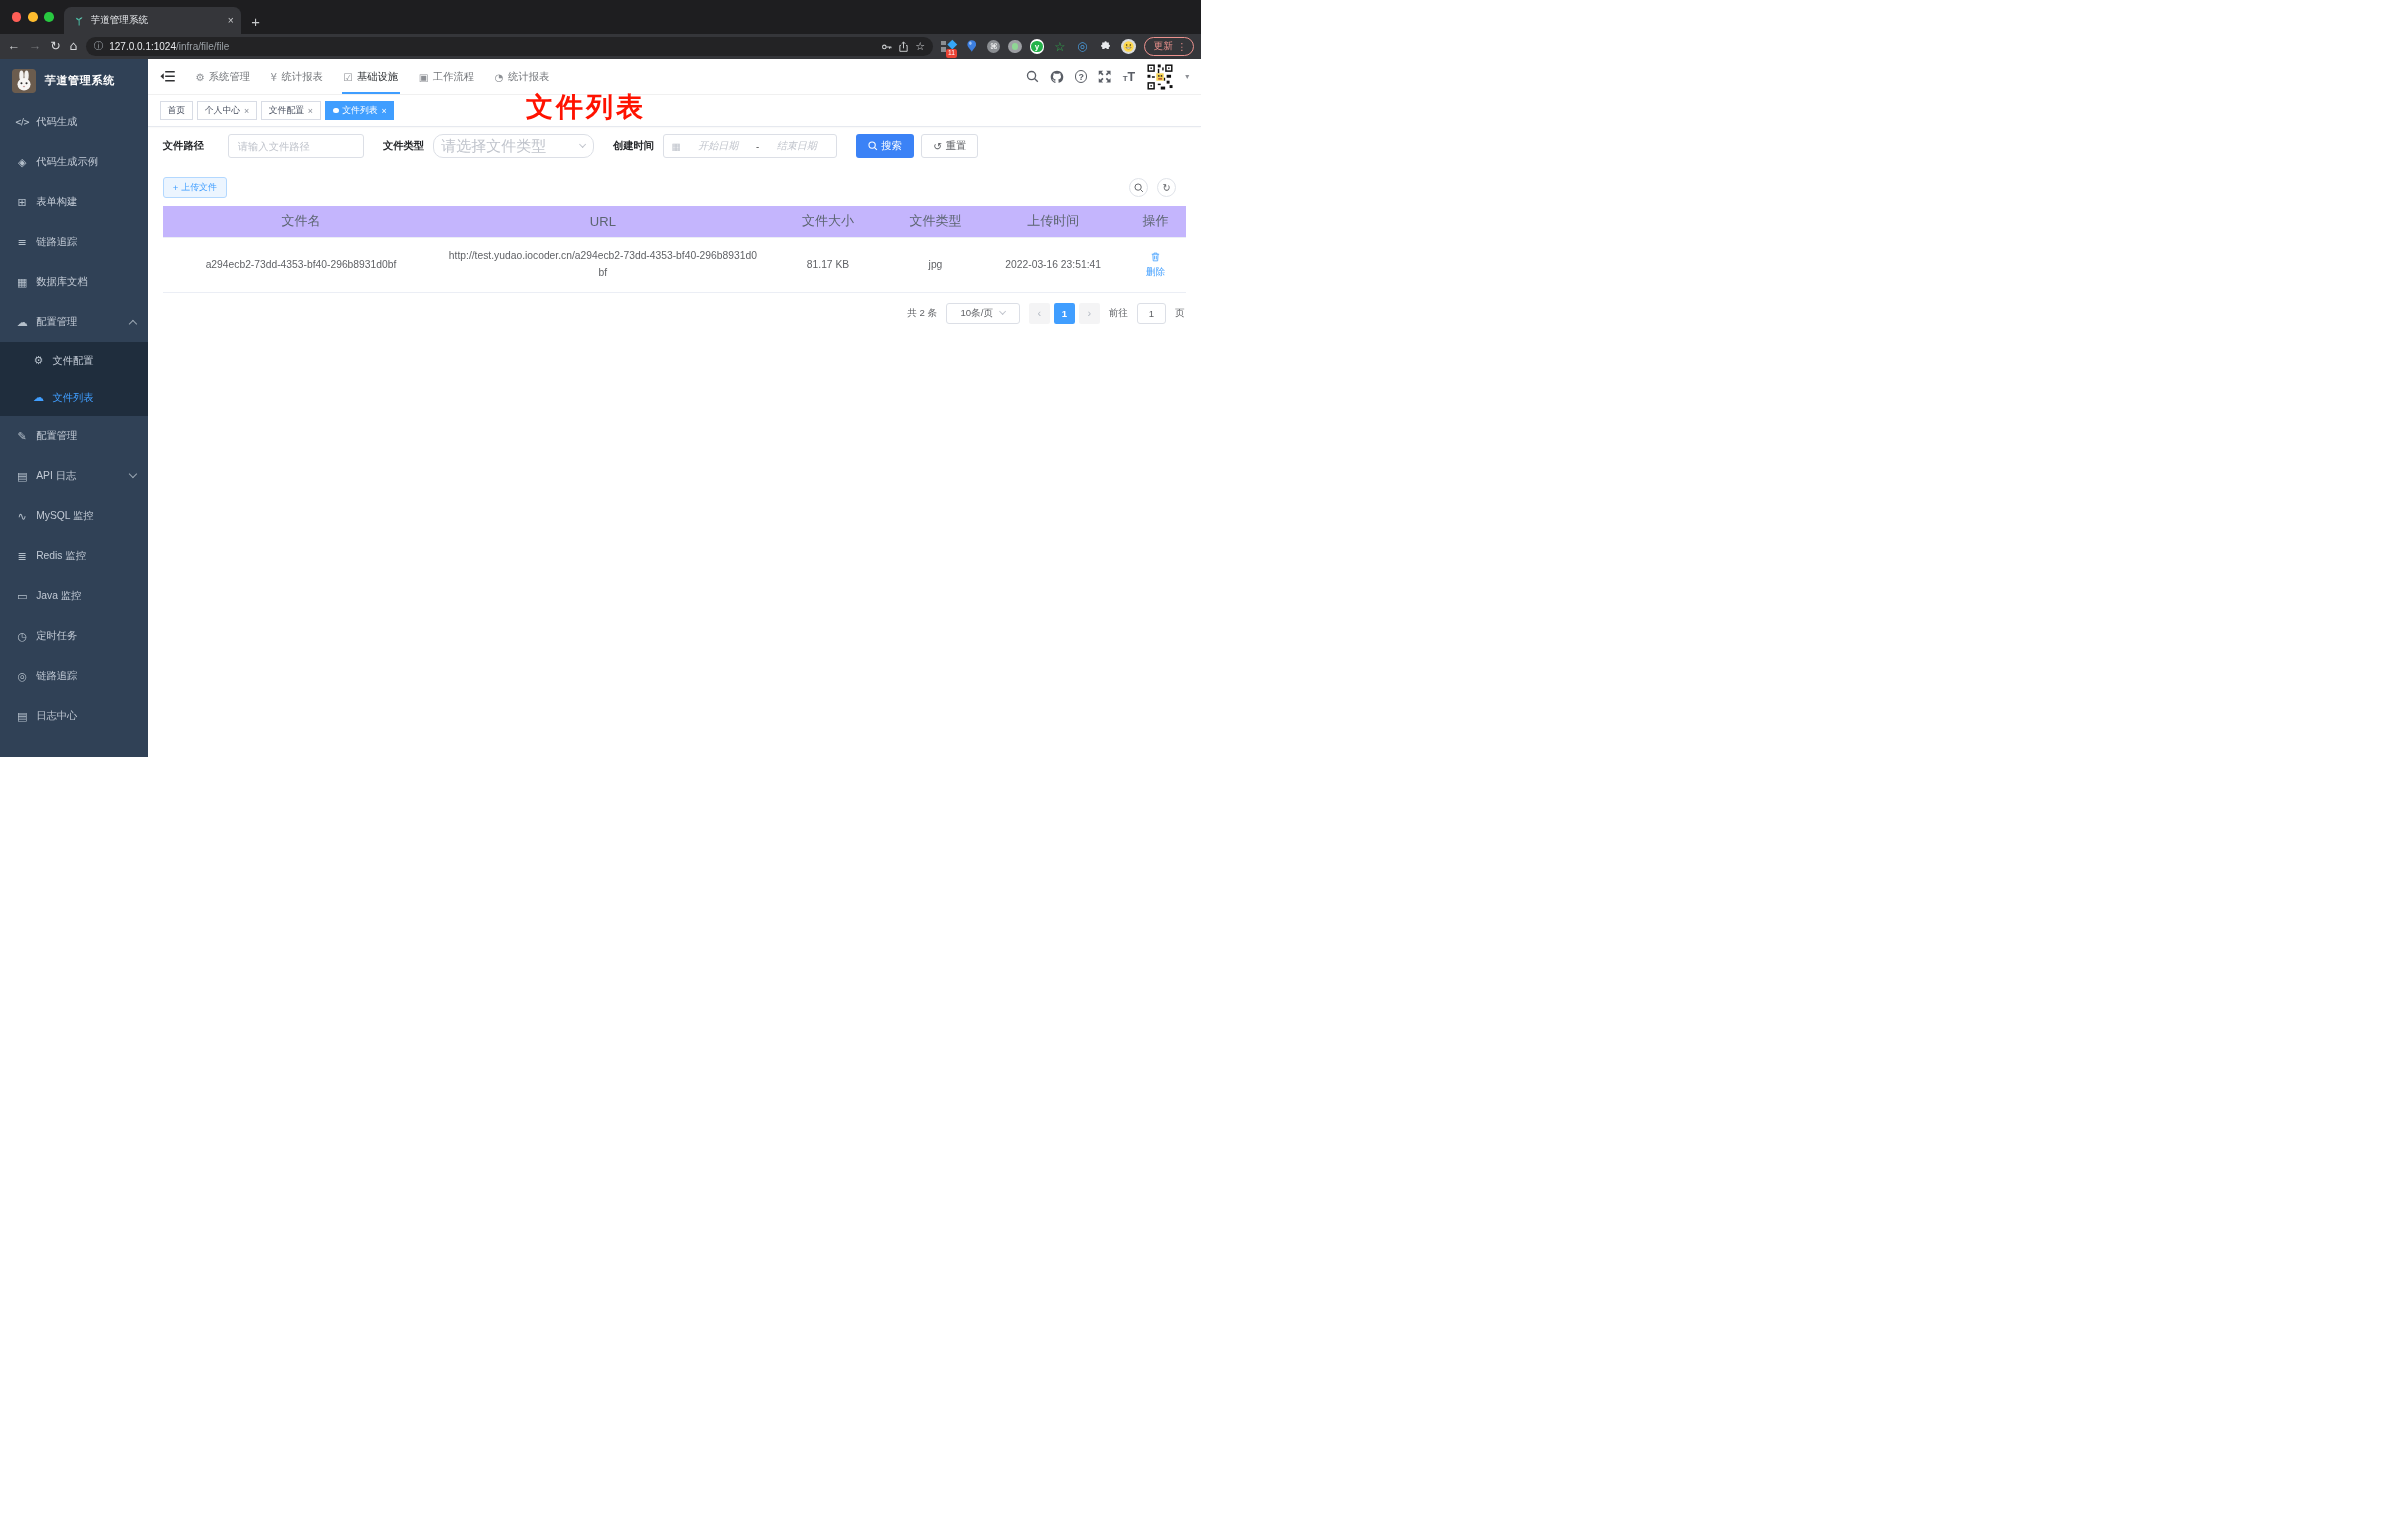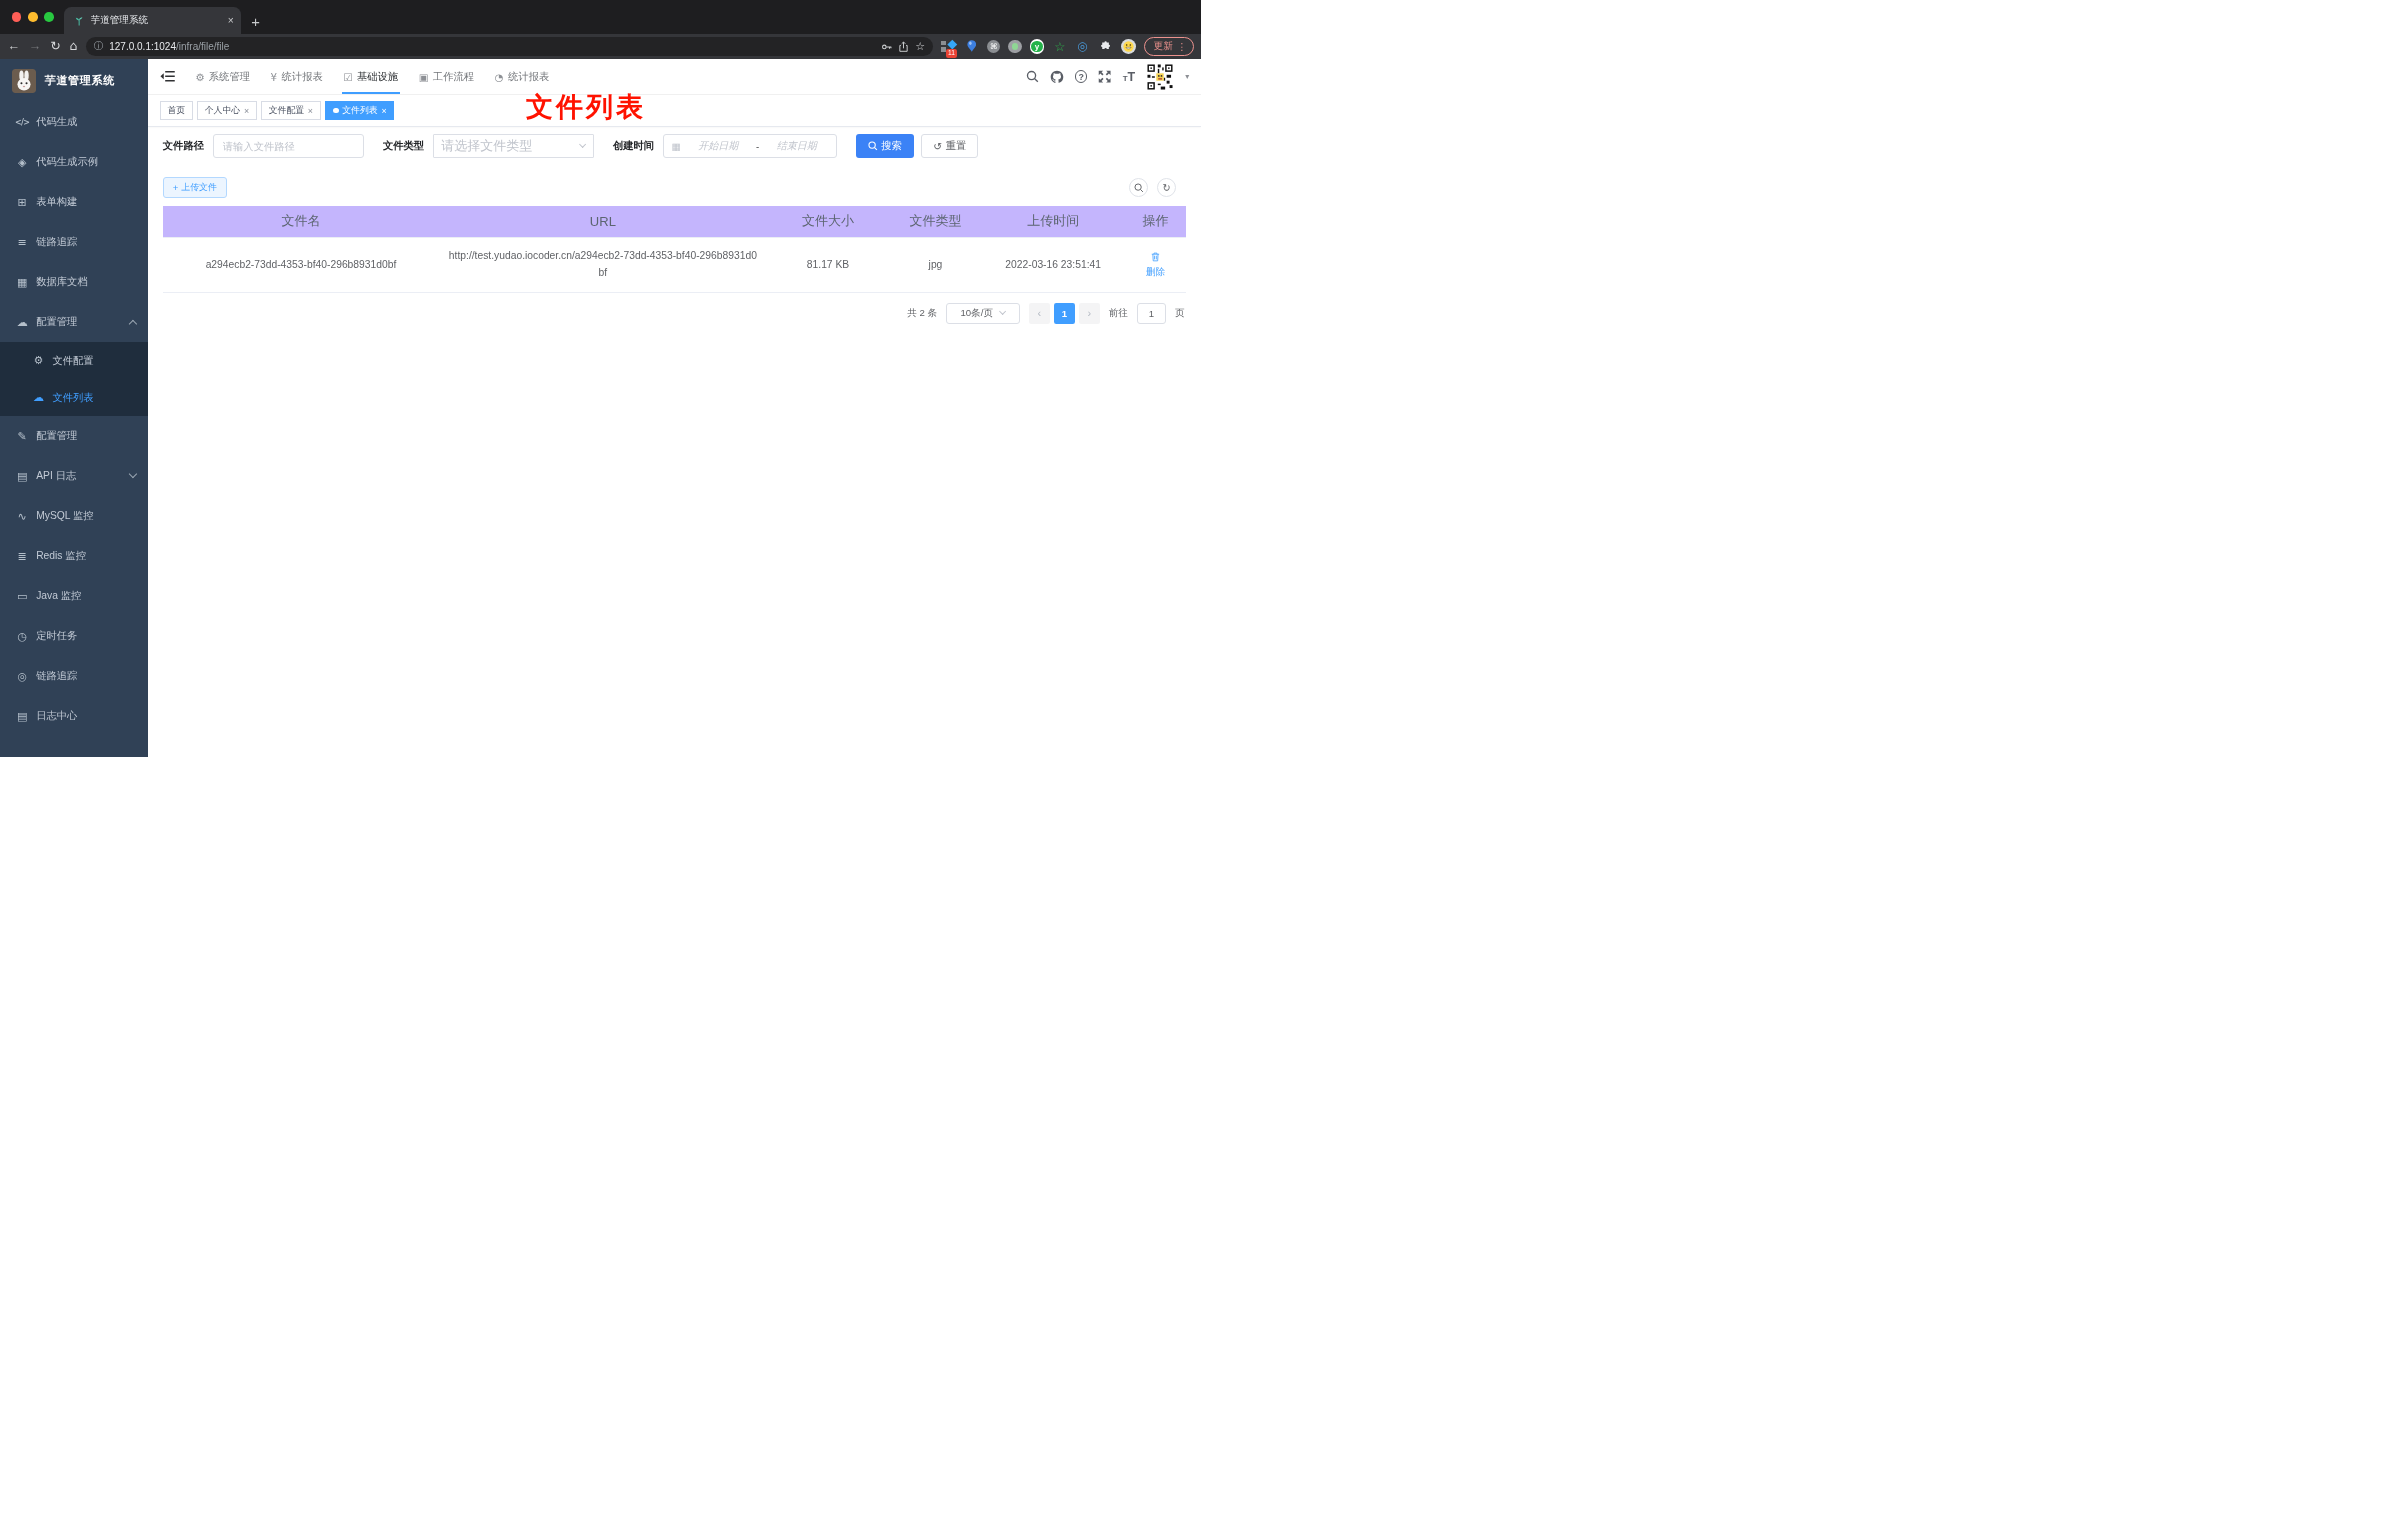--- a/index.html
+++ b/index.html
@@ -76,22 +76,22 @@
   .tag-dot { width:5.9px; height:5.9px; border-radius:50%; background:#fff; }
 
   .annotation { position:absolute; left:378px; top:35px; font-size:27px; line-height:1; color:#ff1200; font-weight:600; letter-spacing:3px; z-index:20; pointer-events:none; }
 
   .content { padding:7.4px 14.8px 0; flex:1; overflow:hidden; }
   .filter-row { display:flex; align-items:center; }
   .f-label { font-size:10.3px; font-weight:bold; color:#242629; margin-right:8.9px; white-space:nowrap; }
   .f-group { display:flex; align-items:center; margin-right:19px; }
   .inp { height:23.6px; border:0.7px solid #dcdfe6; border-radius:3px; font-size:10.3px; color:#606266; padding:0 8.9px; background:#fff; }
   .inp::placeholder { color:#c0c4cc; }
-  .path-inp { width:151px; }
-  .sel { width:161px; height:23.6px; border:0.7px solid #dcdfe6; border-radius:1px; display:flex; align-items:center; padding:0 7.4px; color:#c0c4cc; font-size:13px; background:#fff; cursor:pointer; }
+  .path-inp { width:136px;margin-left:15px; }
+  .sel { width:161px; height:23.6px; border:0.7px solid #dcdfe6; border-radius:10px; display:flex; align-items:center; padding:0 7.4px; color:#c0c4cc; font-size:15px; background:#fff; cursor:pointer; }
   .sel .sel-txt { flex:1; }
   .caret { width:5.2px; height:5.2px; border-right:1px solid #c0c4cc; border-bottom:1px solid #c0c4cc; transform:rotate(45deg) translate(-1.5px,-1.5px); flex:none; }
   .date-box { width:174px; height:23.6px; border:0.7px solid #dcdfe6; border-radius:3px; display:flex; align-items:center; padding:0 7.4px; gap:5.9px; background:#fff; cursor:text; }
   .cal-ic { color:#c0c4cc; font-size:9.6px; font-family:"DejaVu Sans",sans-serif; }
   .date-ph { flex:1; text-align:center; font-size:10px; color:#c0c4cc;font-style:italic; }
   .date-sep { color:#303133; font-size:9.6px; }
   .btn { height:23.6px; border-radius:3px; display:inline-flex; align-items:center; justify-content:center; gap:3.7px; font-size:10.3px; padding:0 11px; cursor:pointer; border:0.7px solid transparent; }
   .btn-primary { background:#3b82f6; color:#fff; }
   .btn-plain { background:#fff; border-color:#dcdfe6; color:#606266; margin-left:7.4px; }
   .btn .b-ic { font-size:10.3px; line-height:1; font-family:"DejaVu Sans",sans-serif; }

